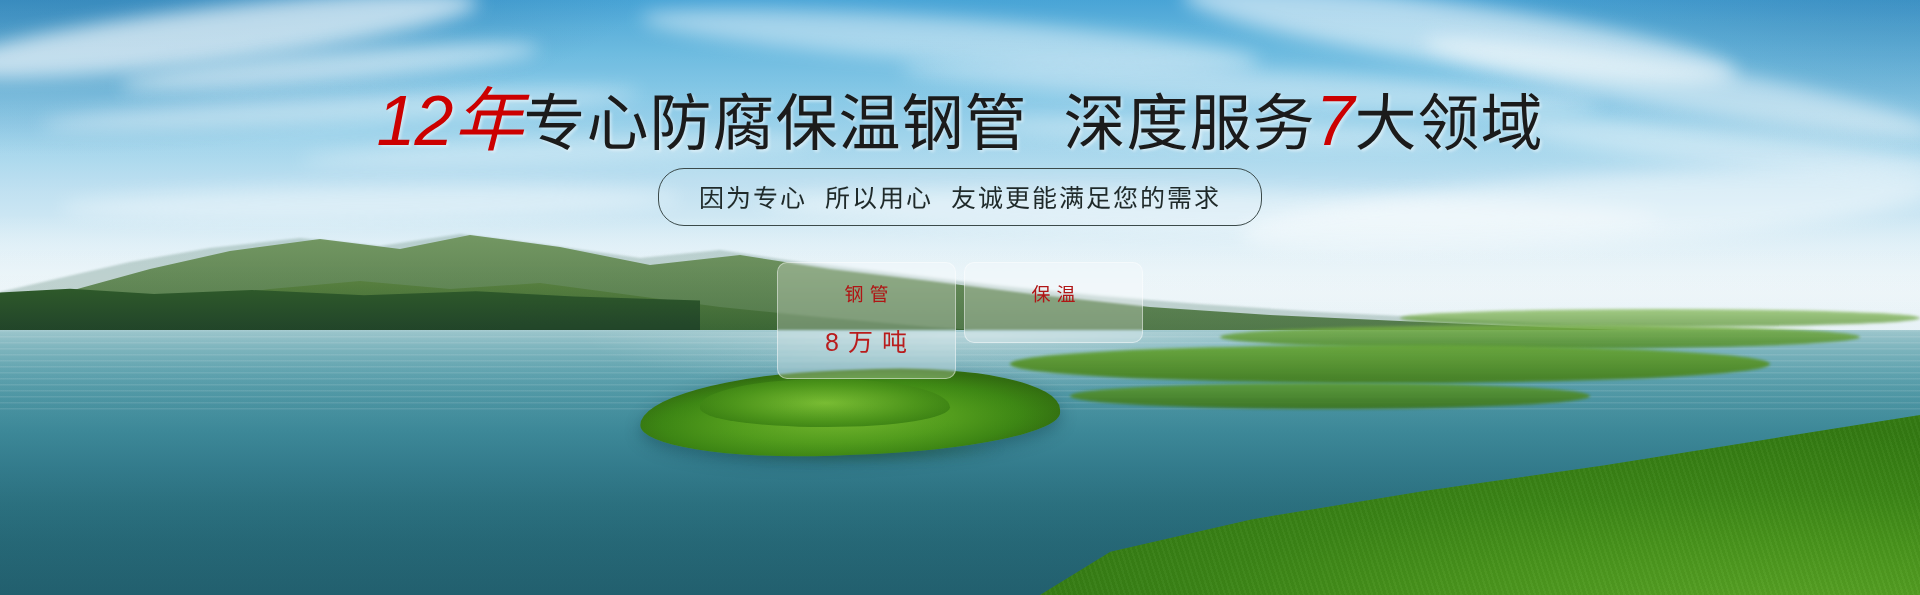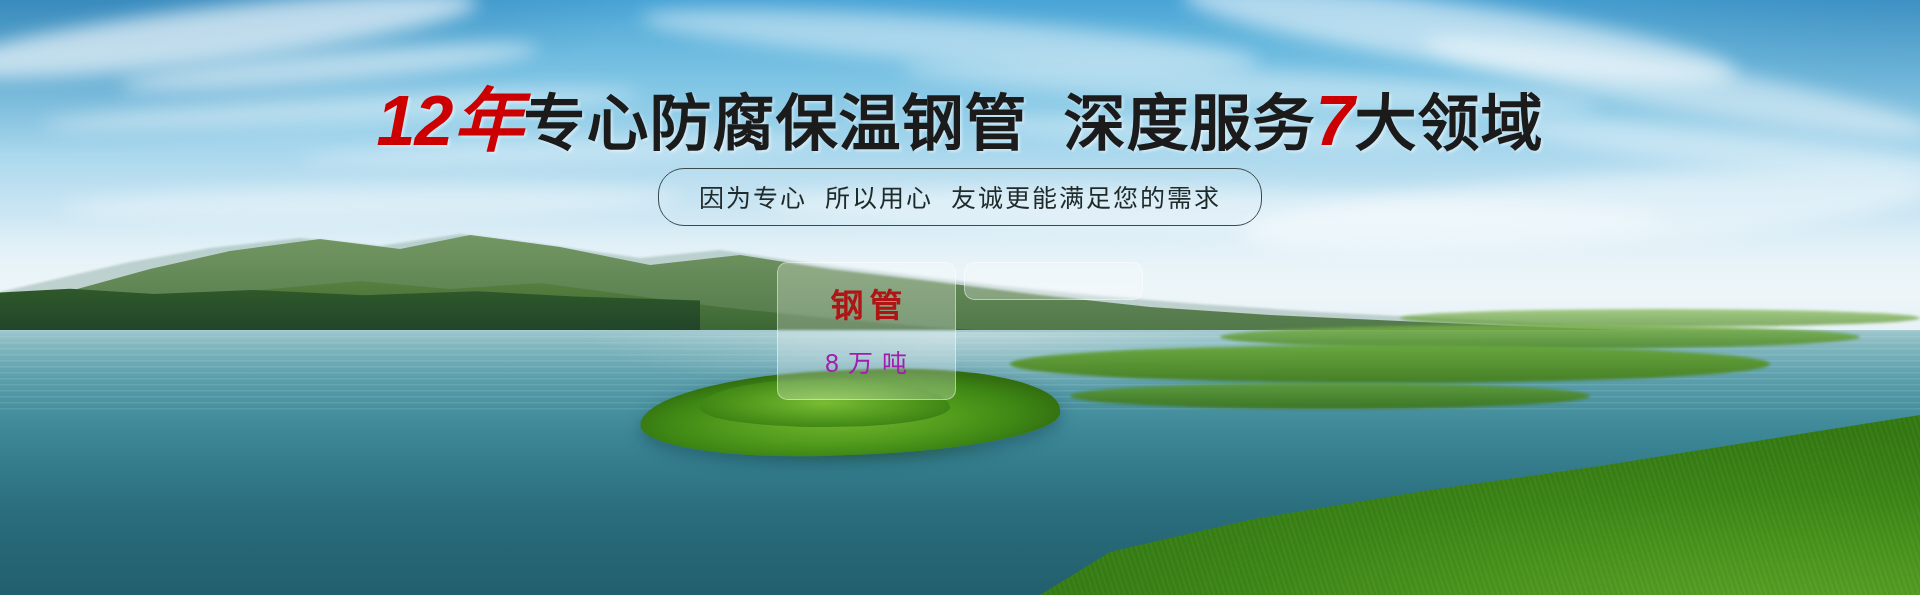--- a/index.html
+++ b/index.html
@@ -154,21 +154,21 @@
     pointer-events:none;
   }
 
   
   .content{position:absolute;inset:0;}
 
   .headline{
     position:absolute;top:86px;left:0;width:1920px;
     text-align:center;
     font-size:62px;
-    font-weight:bold;
+    font-weight:normal;
     letter-spacing:1px;
     line-height:1;
     white-space:nowrap;
     color:#1b1b1b;
     text-shadow:2px 2px 3px rgba(255,255,255,.45);
   }
   .headline .num{
     color:#cc0000;
     font-size:70px;
     font-style:italic;
@@ -201,30 +201,30 @@
   .stat{
     width:165px;
     padding:16px 6px 20px;
     border-radius:10px;
     background:rgba(255,255,255,.26);
     border:1px solid rgba(255,255,255,.45);
     text-align:center;
     backdrop-filter:blur(1px);
   }
   .stat .label{
-    font-size:33px;
+    font-size:19px;
     color:#b01515;
     letter-spacing:6px;
     text-indent:6px;
     margin-bottom:16px;
-    font-weight:700;
+    font-weight:400;
   }
   .stat .value{
     font-size:25px;
-    color:#a21caf;
+    color:#b91c1c;
     letter-spacing:1px;
     white-space:nowrap;
   }
   .stat .value sup{font-size:15px;vertical-align:super;}
 </style>
 </head>
 <body>
 
 <div id="banner">
 
@@ -316,17 +316,18 @@
 
       <div class="stat">
         <div class="label">钢管</div>
         <div class="value">
           <span>8 万 吨</span>
         </div>
       </div>
 
 
       <div class="stat">
+        <div class="label">保温</div>
       </div>
 
     </div>
   </div>
 </div>
 
 </body></html>

